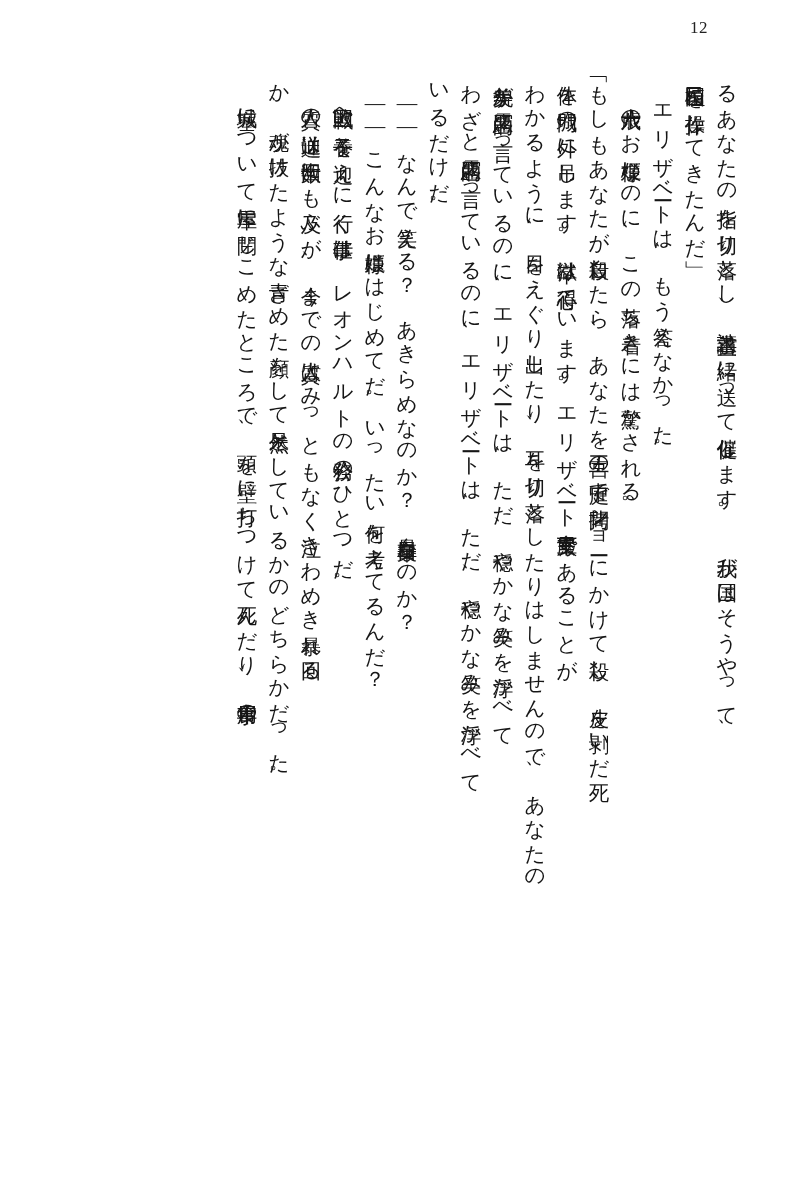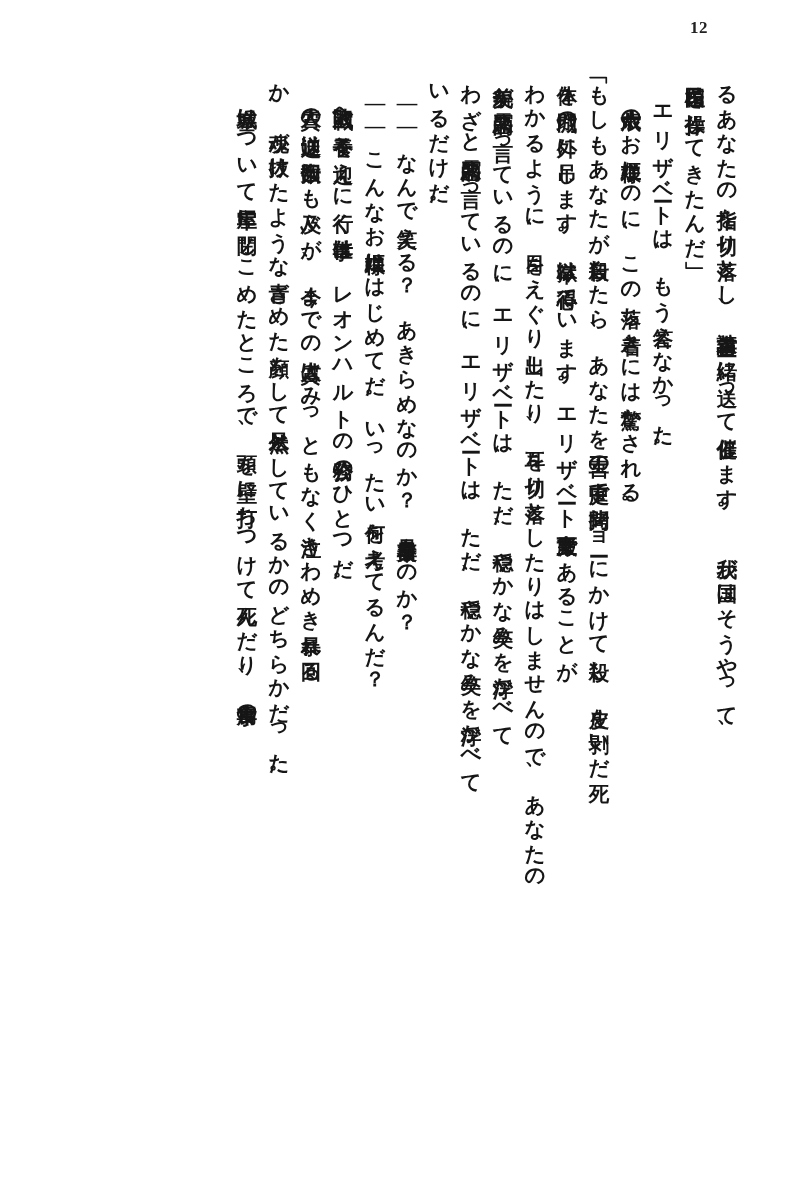--- a/index.html
+++ b/index.html
@@ -15,21 +15,20 @@
     overflow: hidden;
     position: relative;
   }
 
   .page {
     position: relative;
     width: 792px;
     height: 1200px;
     box-sizing: border-box;
     background: #ffffff;
-    font-weight: bold;
   }
 
   
   .page-number {
     position: absolute;
     top: 18px;
     right: 84px;
     font-size: 17px;
     font-family: "Liberation Serif", "DejaVu Serif", serif;
     color: #222;

